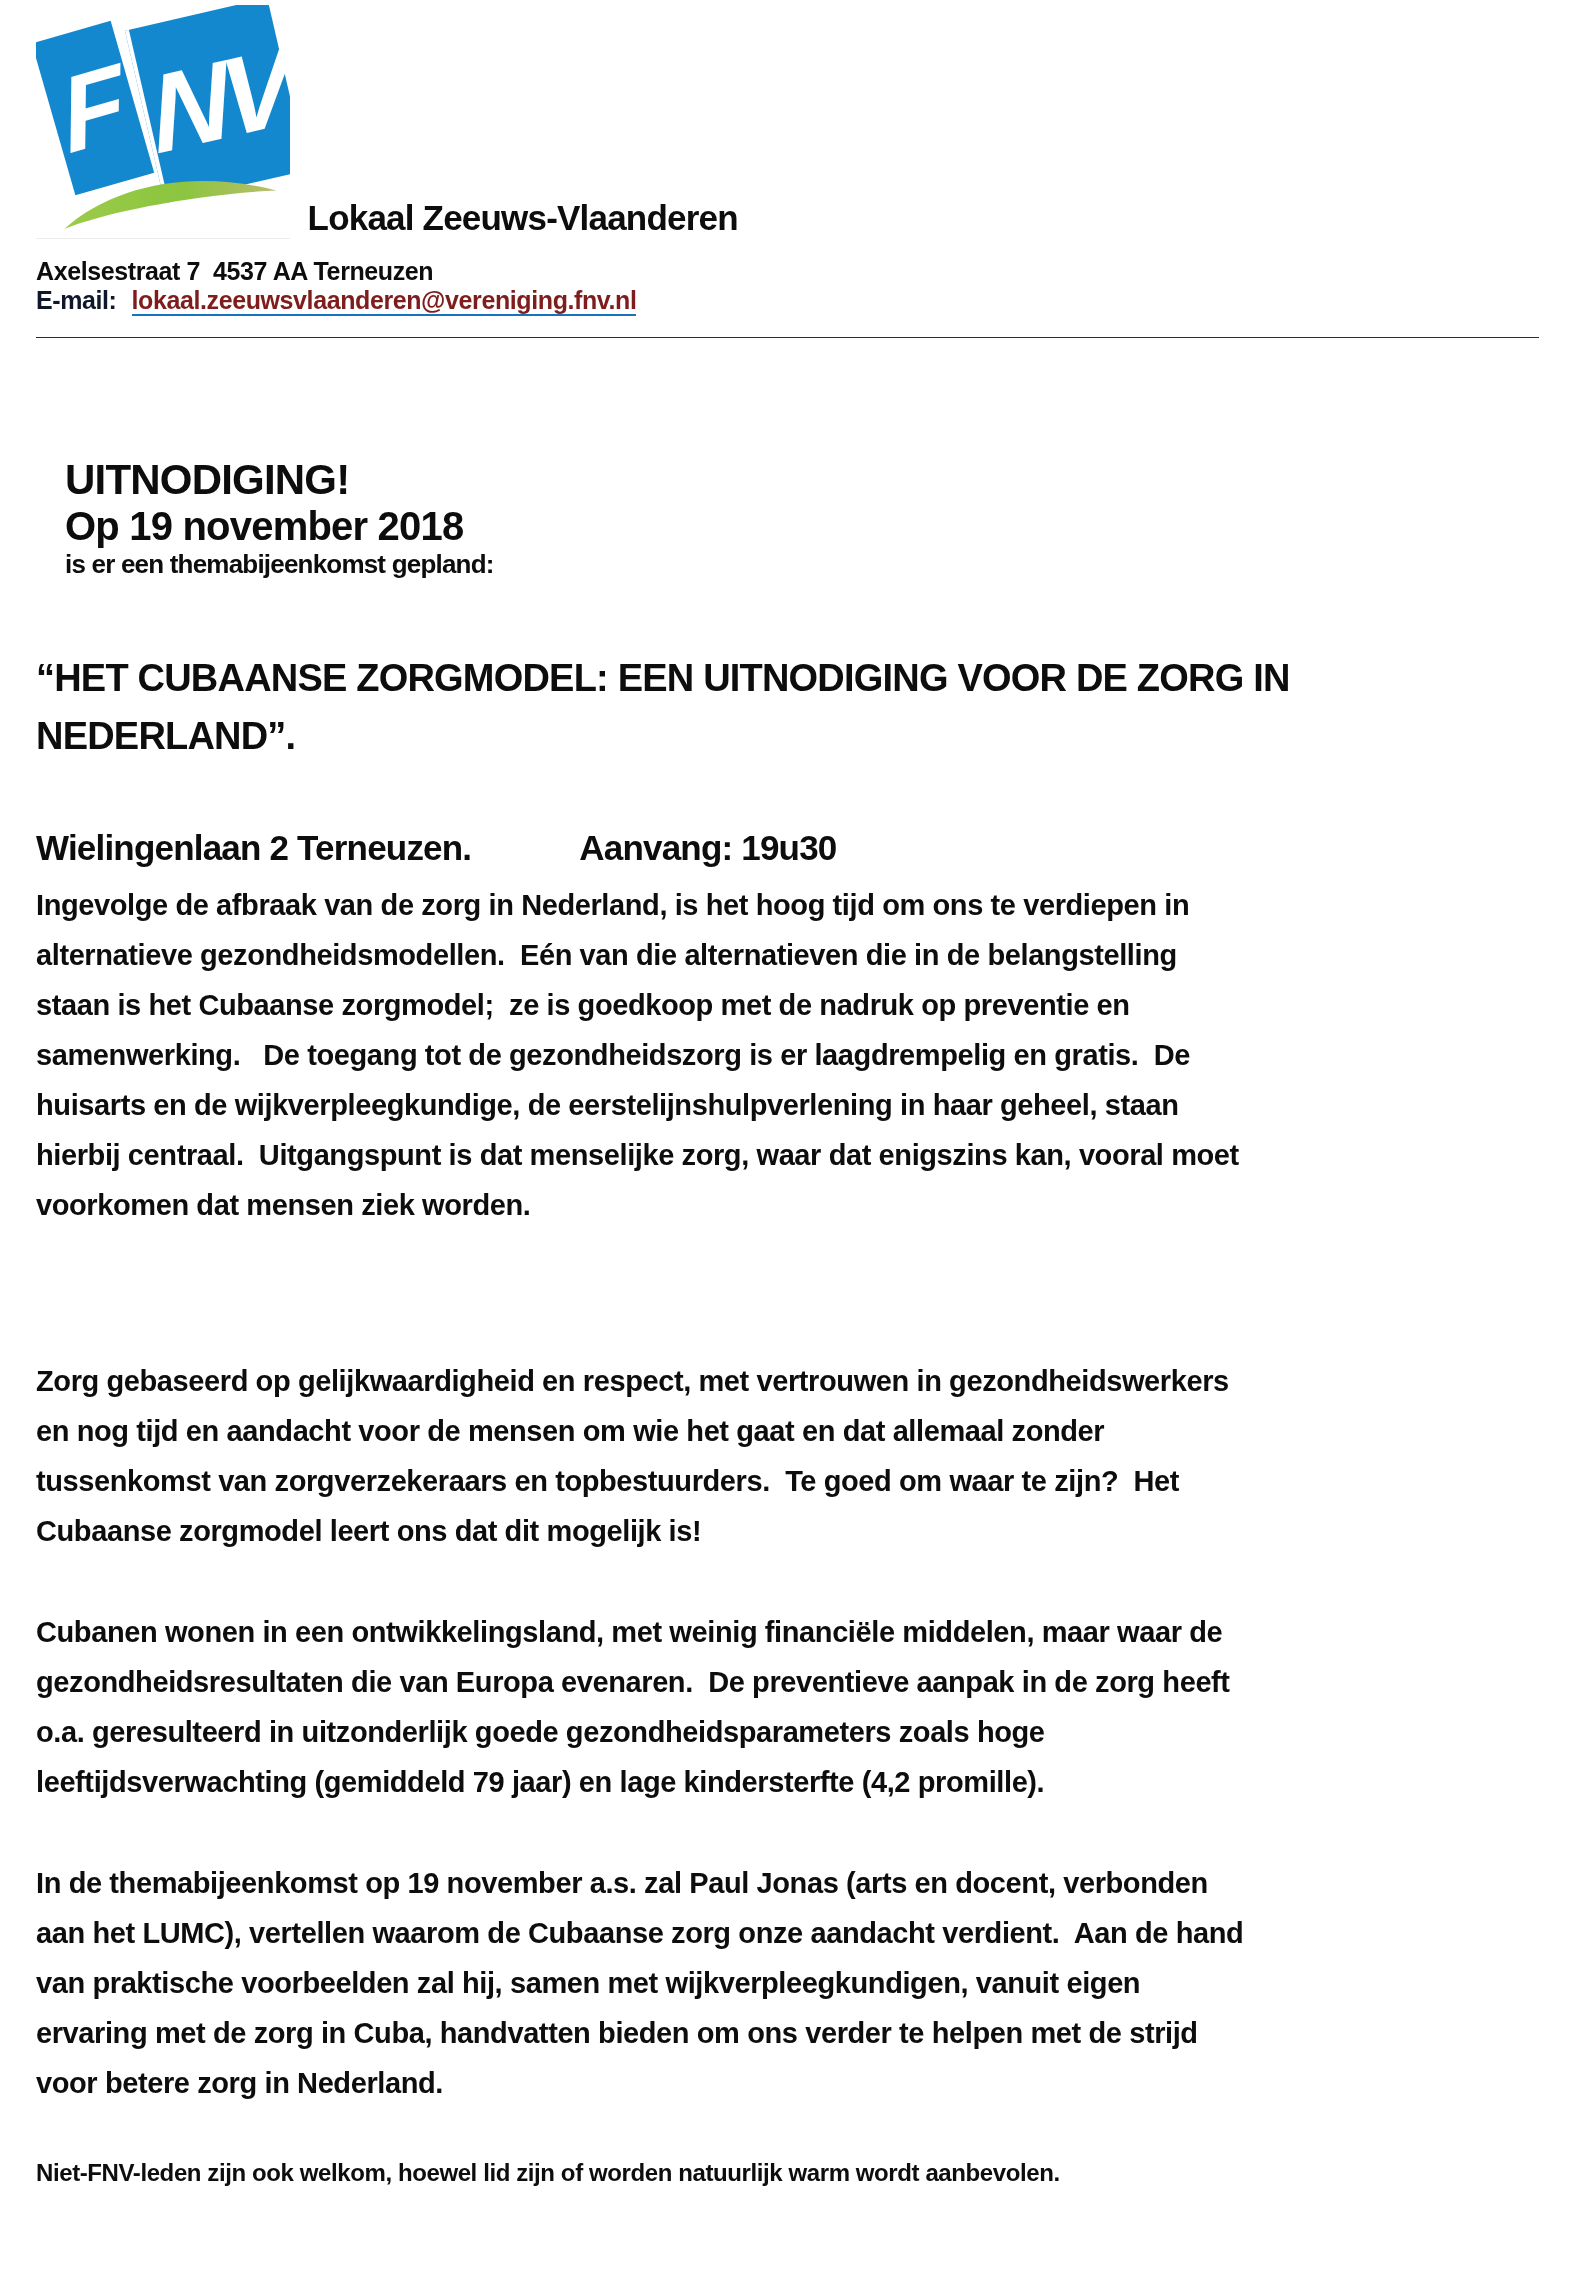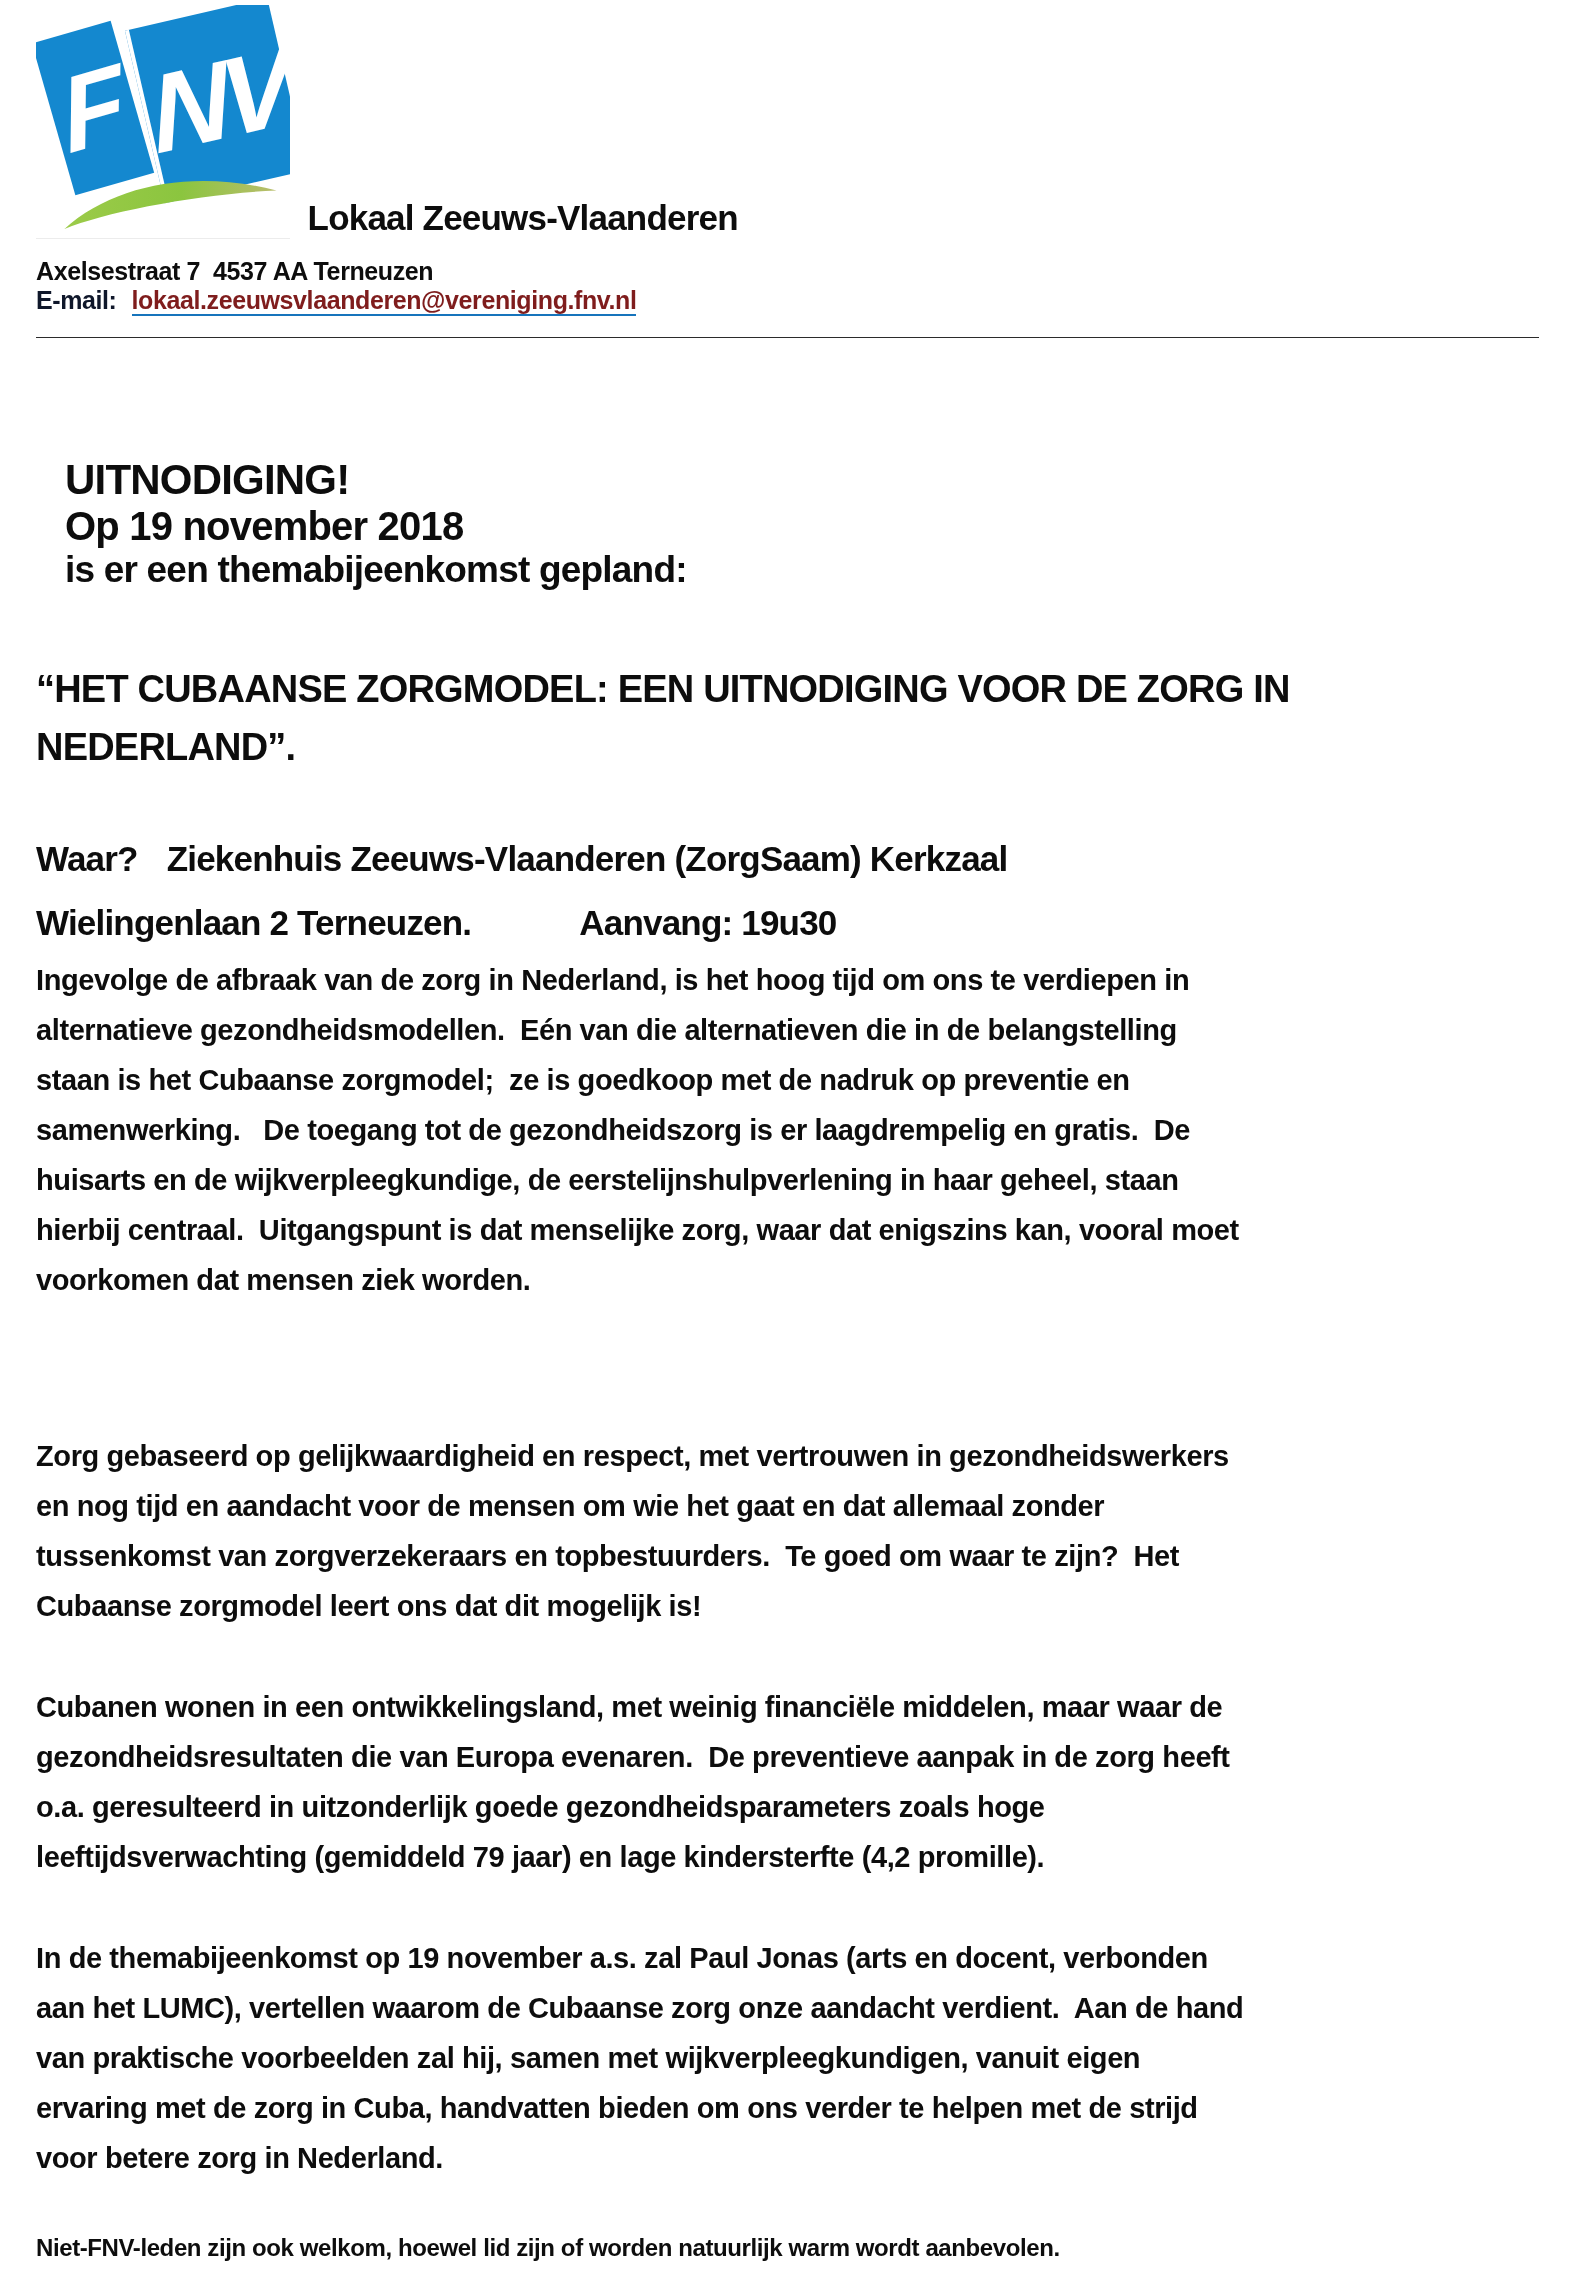--- a/index.html
+++ b/index.html
@@ -104,21 +104,21 @@
   .announce {
     display: flex;
     align-items: baseline;
     margin-top: 118px;
     letter-spacing: -0.8px;
     white-space: nowrap;
     flex-direction: column;
   }
   .a-main { font-size: 42px; font-weight: 700; }
   .a-date { font-size: 40px; font-weight: 700; margin-left: 29px; }
-  .a-rest { font-size: 37px; font-weight: 700; margin-left: 12.8px; }
+  .a-rest { font-size: 26px; font-weight: 700; margin-left: 12.8px; }
 
   
   .theme-title {
     margin-top: 69px;
     font-size: 38px;
     font-weight: 700;
     line-height: 58px;
     letter-spacing: -0.8px;
     white-space: pre-wrap;
   }
@@ -194,24 +194,20 @@
     <span class="a-main">UITNODIGING!</span>
     <span class="a-date">Op 19 november 2018</span>
     <span class="a-rest">is er een themabijeenkomst gepland:</span>
   </div>
 
   <div class="theme-title">“HET CUBAANSE ZORGMODEL: EEN UITNODIGING VOOR DE ZORG IN
 NEDERLAND”.</div>
 
   <div class="where">
     <div class="where-line">
-      <span class="w-label">Waar?</span>
-      <span class="w-venue">Ziekenhuis Zeeuws-Vlaanderen (ZorgSaam) Kerkzaal</span>
-    </div>
-    <div class="where-line">
       <span class="w-street">Wielingenlaan 2 Terneuzen.</span>
       <span class="w-time">Aanvang: 19u30</span>
     </div>
   </div>
 
   <p class="body-p">Ingevolge de afbraak van de zorg in Nederland, is het hoog tijd om ons te verdiepen in
 alternatieve gezondheidsmodellen.  Eén van die alternatieven die in de belangstelling
 staan is het Cubaanse zorgmodel;  ze is goedkoop met de nadruk op preventie en
 samenwerking.   De toegang tot de gezondheidszorg is er laagdrempelig en gratis.  De
 huisarts en de wijkverpleegkundige, de eerstelijnshulpverlening in haar geheel, staan

